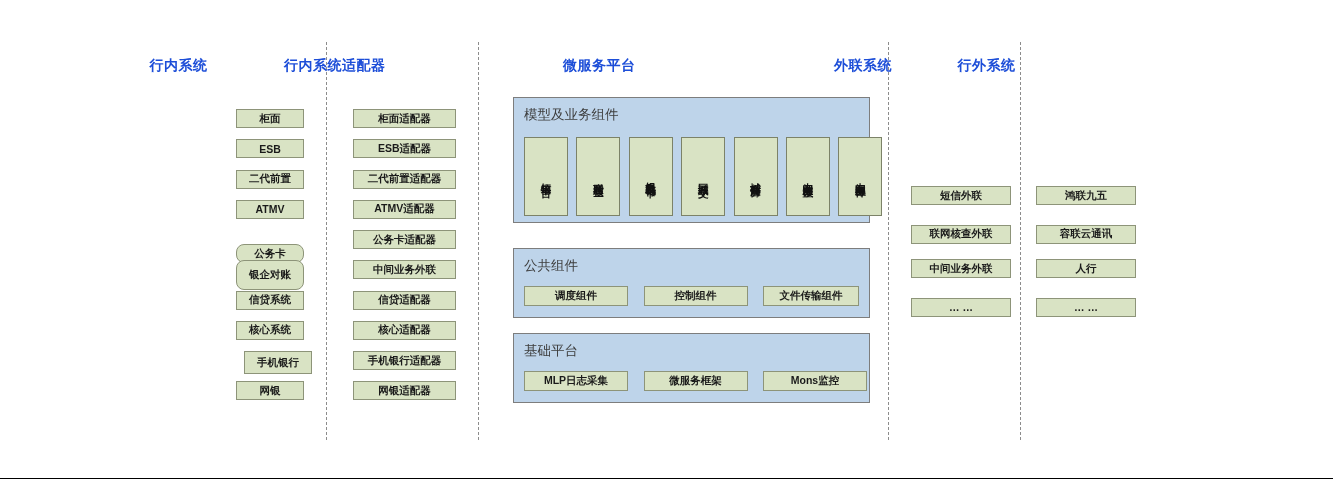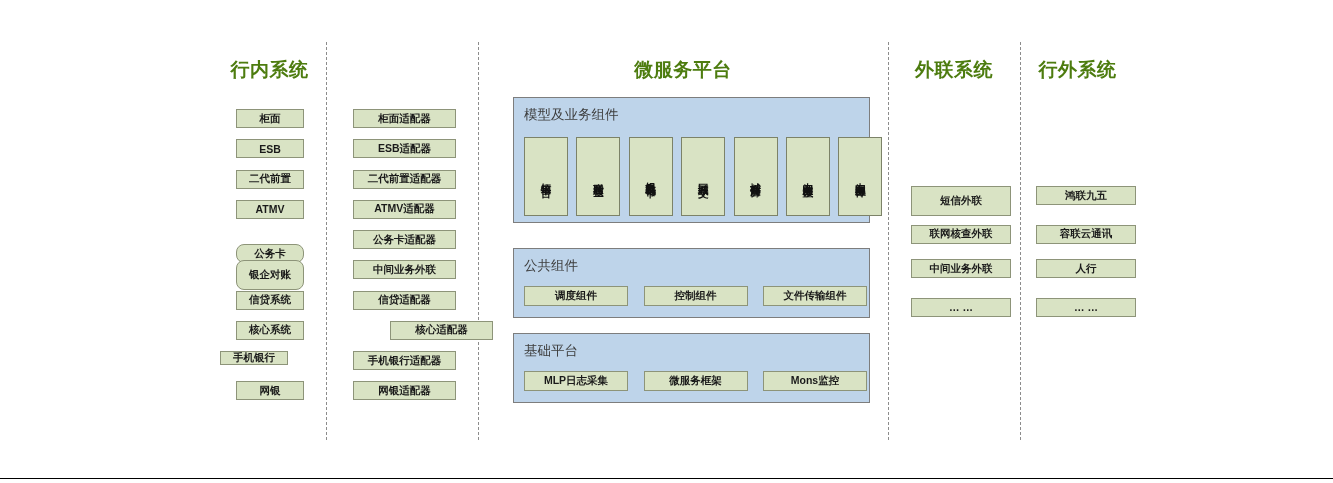--- a/index.html
+++ b/index.html
@@ -3,22 +3,22 @@
 <meta charset="utf-8">
 <style>
   html,body{margin:0;padding:0;background:#ffffff;}
   body{width:1333px;height:483px;position:relative;overflow:hidden;
        font-family:"Liberation Sans","DejaVu Sans",sans-serif;
        -webkit-font-smoothing:antialiased;}
   #canvas{position:absolute;left:0;top:0;width:1333px;height:483px;}
 
   .vdiv{position:absolute;width:0;border-left:1.6px dashed #8c8c8c;top:42px;height:398px;}
 
-  .colhead{position:absolute;font-size:19px;font-weight:bold;color:#4d7c0f;
-           text-align:center;letter-spacing:.5px;white-space:nowrap;}
+  .colhead{position:absolute;font-size:14px;font-weight:bold;color:#1d4ed8;
+           text-align:left;letter-spacing:.5px;white-space:nowrap;}
 
   .gbox{position:absolute;background:#d9e3c4;border:1.2px solid #8d9479;
         box-sizing:border-box;display:flex;align-items:center;justify-content:center;
         font-size:10.5px;color:#1a1a1a;font-weight:bold;white-space:nowrap;
         box-shadow:0 0 0 0 transparent;}
 
   .panel{position:absolute;background:#bed4ea;border:1.3px solid #7d7d7d;
          box-sizing:border-box;}
   .panel-title{position:absolute;font-size:13.5px;color:#3d3d3d;
                font-weight:normal;white-space:nowrap;}
@@ -34,44 +34,45 @@
 </style>
 </head>
 <body>
 
 <div id="canvas">
     <div class="vdiv" style="left: 326px;"></div>
     <div class="vdiv" style="left: 478px;"></div>
     <div class="vdiv" style="left: 888px;"></div>
     <div class="vdiv" style="left: 1020px;"></div>
     <div class="colhead" style="left: 149.5px; top: 57px; width: 240px;">行内系统</div>
+    <div class="colhead" style="left: 284px; top: 57px; width: 240px;">行内系统适配器</div>
     <div class="colhead" style="left: 834px; top: 57px; width: 240px;">外联系统</div>
     <div class="colhead" style="left: 563px; top: 57px; width: 240px;">微服务平台</div>
     <div class="colhead" style="left: 957.5px; top: 57px; width: 240px;">行外系统</div>
     <div class="gbox" style="left: 236px; top: 109px; width: 68px; height: 19px;">柜面</div>
     <div class="gbox" style="left: 236px; top: 139.25px; width: 68px; height: 19px;">ESB</div>
     <div class="gbox" style="left: 236px; top: 169.5px; width: 68px; height: 19px;">二代前置</div>
     <div class="gbox" style="left: 236px; top: 199.75px; width: 68px; height: 19px;">ATMV</div>
     <div class="gbox" style="left: 236px; top: 244px; width: 68px; height: 19px; border-radius: 8px;">公务卡</div>
     <div class="gbox" style="left: 236px; top: 260.25px; width: 68px; height: 30px; border-radius: 8px;">银企对账</div>
     <div class="gbox" style="left: 236px; top: 290.5px; width: 68px; height: 19px;">信贷系统</div>
     <div class="gbox" style="left: 236px; top: 320.75px; width: 68px; height: 19px;">核心系统</div>
-    <div class="gbox" style="left: 220px; top: 351px; width: 68px; height: 14px;">手机银行</div>
+    <div class="gbox" style="left: 244px; top: 351px; width: 68px; height: 23px;">手机银行</div>
     <div class="gbox" style="left: 236px; top: 381.25px; width: 68px; height: 19px;">网银</div>
     <div class="gbox" style="left: 353px; top: 109px; width: 103px; height: 19px;">柜面适配器</div>
     <div class="gbox" style="left: 353px; top: 139.25px; width: 103px; height: 19px;">ESB适配器</div>
     <div class="gbox" style="left: 353px; top: 169.5px; width: 103px; height: 19px;">二代前置适配器</div>
     <div class="gbox" style="left: 353px; top: 199.75px; width: 103px; height: 19px;">ATMV适配器</div>
     <div class="gbox" style="left: 353px; top: 230px; width: 103px; height: 19px;">公务卡适配器</div>
     <div class="gbox" style="left: 353px; top: 260.25px; width: 103px; height: 19px;">中间业务外联</div>
     <div class="gbox" style="left: 353px; top: 290.5px; width: 103px; height: 19px;">信贷适配器</div>
-    <div class="gbox" style="left: 353px; top: 320.75px; width: 103px; height: 19px; margin-left: 37px;">核心适配器</div>
+    <div class="gbox" style="left: 353px; top: 320.75px; width: 103px; height: 19px;">核心适配器</div>
     <div class="gbox" style="left: 353px; top: 351px; width: 103px; height: 19px;">手机银行适配器</div>
     <div class="gbox" style="left: 353px; top: 381.25px; width: 103px; height: 19px;">网银适配器</div>
-    <div class="gbox" style="left: 911px; top: 186px; width: 100px; height: 30px;">短信外联</div>
+    <div class="gbox" style="left: 911px; top: 186px; width: 100px; height: 19px;">短信外联</div>
     <div class="gbox" style="left: 911px; top: 224.5px; width: 100px; height: 19px;">联网核查外联</div>
     <div class="gbox" style="left: 911px; top: 259px; width: 100px; height: 19px;">中间业务外联</div>
     <div class="gbox" style="left: 911px; top: 297.5px; width: 100px; height: 19px;">… …</div>
     <div class="gbox" style="left: 1036px; top: 186px; width: 100px; height: 19px;">鸿联九五</div>
     <div class="gbox" style="left: 1036px; top: 224.5px; width: 100px; height: 19px;">容联云通讯</div>
     <div class="gbox" style="left: 1036px; top: 259px; width: 100px; height: 19px;">人行</div>
     <div class="gbox" style="left: 1036px; top: 297.5px; width: 100px; height: 19px;">… …</div>
     <div class="panel" style="left: 513px; top: 97px; width: 357px; height: 126px;"></div>
     <div class="panel-title" style="left: 524px; top: 106px;">模型及业务组件</div>
     <div class="vbox" style="left: 524px; top: 137px; width: 44px; height: 79px;">
@@ -92,20 +93,20 @@
     <div class="vbox" style="left: 786px; top: 137px; width: 44px; height: 79px;">
       <span>中间业务模型</span>
     </div>
     <div class="vbox" style="left: 838.4px; top: 137px; width: 44px; height: 79px;">
       <span>中间业务组件</span>
     </div>
     <div class="panel" style="left: 513px; top: 248px; width: 357px; height: 70px;"></div>
     <div class="panel-title" style="left: 524px; top: 257px;">公共组件</div>
     <div class="gbox" style="left: 524px; top: 286px; width: 104px; height: 20px;">调度组件</div>
     <div class="gbox" style="left: 643.5px; top: 286px; width: 104px; height: 20px;">控制组件</div>
-    <div class="gbox" style="left: 763px; top: 286px; width: 104px; height: 20px;">文件传输组件</div>
+    <div class="gbox" style="left: 763px; top: 286px; width: 96px; height: 20px;">文件传输组件</div>
     <div class="panel" style="left: 513px; top: 333px; width: 357px; height: 70px;"></div>
     <div class="panel-title" style="left: 524px; top: 342px;">基础平台</div>
     <div class="gbox" style="left: 524px; top: 371px; width: 104px; height: 20px;">MLP日志采集</div>
     <div class="gbox" style="left: 643.5px; top: 371px; width: 104px; height: 20px;">微服务框架</div>
     <div class="gbox" style="left: 763px; top: 371px; width: 104px; height: 20px;">Mons监控</div>
     <div class="bottom-rule"></div>
   </div>
 
 </body></html>

